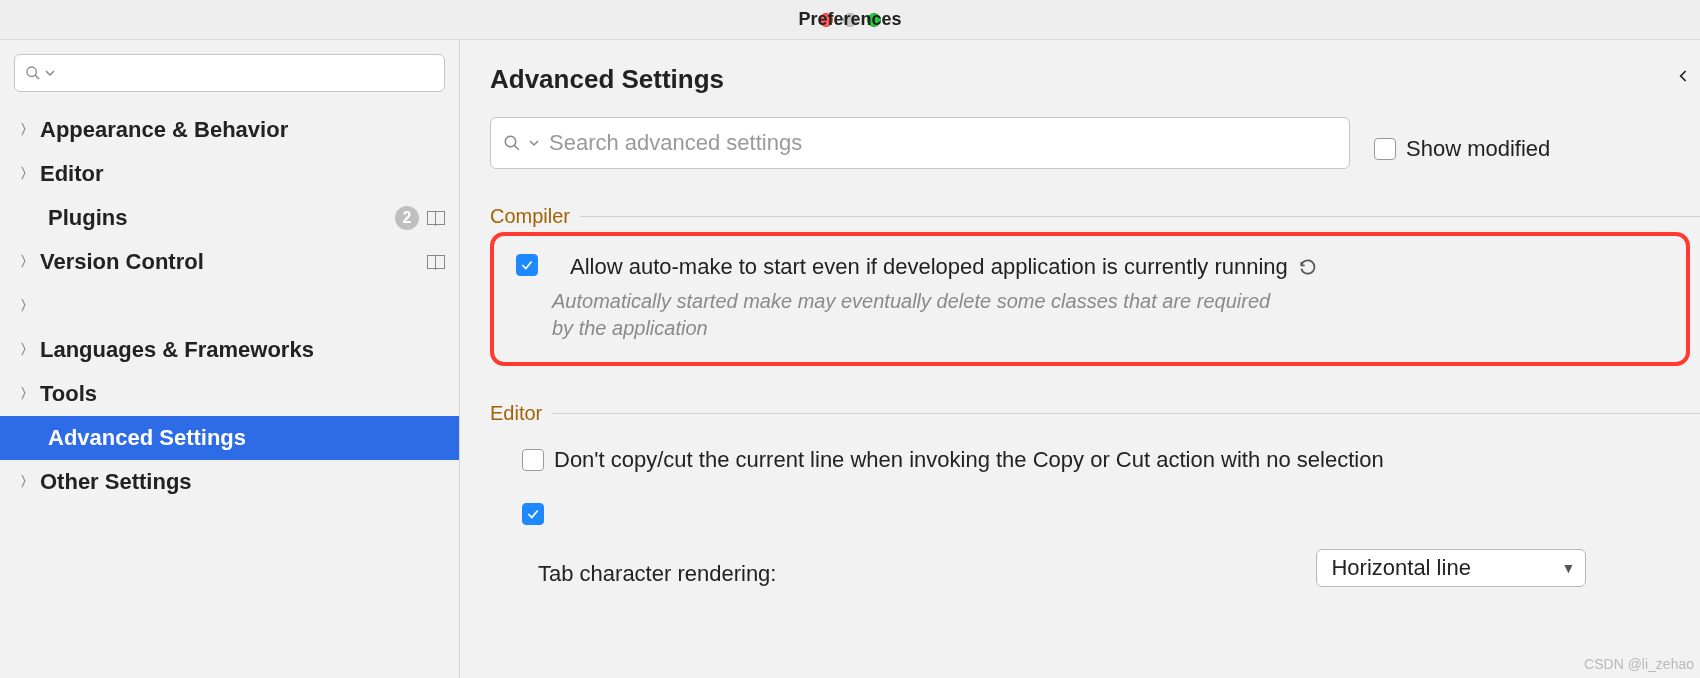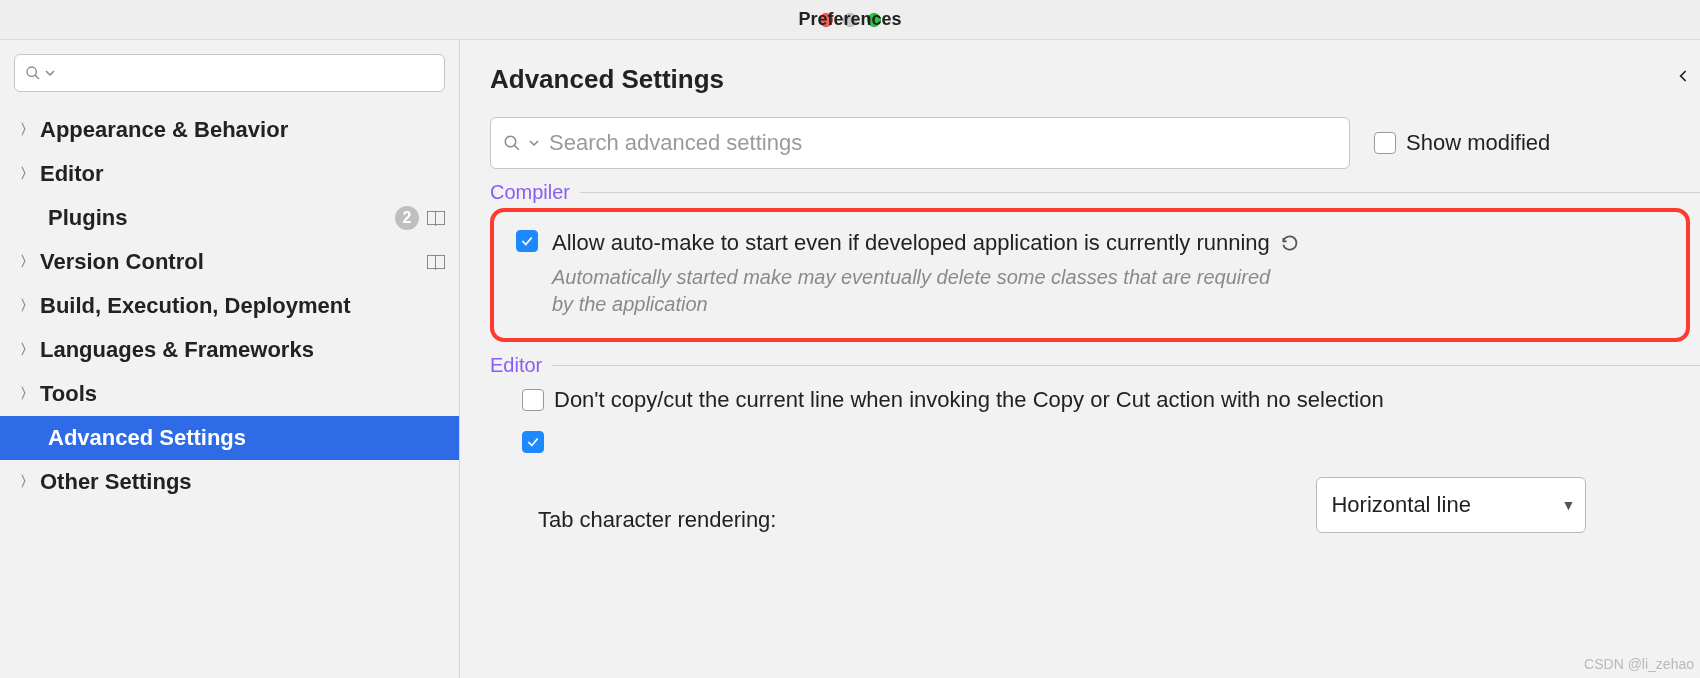--- a/index.html
+++ b/index.html
@@ -104,49 +104,49 @@
   .page-title { font-size:26px; font-weight:700; margin-bottom:22px;}
   .toprow { display:flex; align-items:center; gap:24px; }
   .adv-search {
     flex:0 0 860px;
     display:flex; align-items:center;
     background:#fff; border:1px solid #c5c5c5; border-radius:6px;
     height:52px; padding:0 12px; gap:8px;
   }
   .adv-search input { flex:1; border:none; outline:none; font-size:22px; background:transparent;}
   .adv-search input::placeholder{color:#9a9a9a;}
-  .check-row { display:flex; align-items:center; gap:10px; font-size:22px; color:#222; white-space:nowrap;}
+  .check-row { display:flex; align-items:center; gap:10px; font-size:22px; color:#222; white-space:nowrap;margin-top:12px;}
   .cb {
     width:22px; height:22px; border:1.5px solid #9a9a9a; border-radius:4px;
     display:inline-flex; align-items:center; justify-content:center; background:#fff;
     flex:0 0 auto;
   }
   .cb.checked { background:#1e88ff; border-color:#1e88ff; }
   .cb.checked svg { color:#fff; }
   .section-divider {
     display:flex; align-items:center; gap:10px;
-    margin-top:12px; color:#8b5cf6; font-size:20px;
+    margin-top:36px; color:#a16207; font-size:20px;
   }
   .section-divider .line { flex:1; height:1px; background:#d0d0d0;}
   .highlight-box {
     border:4px solid #ff3b30; border-radius:14px;
     margin-top:4px; margin-right:10px;
     padding:18px 22px 20px 22px;
   }
-  .opt-row { display:flex; align-items:flex-start; gap:14px; font-size:22px;}
+  .opt-row { display:flex; align-items:flex-start; gap:32px; font-size:22px;}
   .opt-label { display:flex; align-items:center; gap:10px; flex-wrap:wrap;}
   .revert {
     display:inline-flex; color:#666;
   }
   .hint { color:#8a8a8a; font-size:20px; margin-left:36px; margin-top:8px; line-height:1.35; max-width:720px;font-style:italic;}
   .opts { padding-left:32px; margin-top:10px; display:flex; flex-direction:column; gap:18px; font-size:22px;}
   .select-row { display:flex; align-items:flex-end; gap:30px; font-size:22px; margin-top:6px;margin-left:16px;}
   .selectbox {
     background:#fff; border:1px solid #b8b8b8; border-radius:6px;
-    height:56px; display:flex; align-items:center; padding:0 10px 0 14px;
+    height:38px; display:flex; align-items:center; padding:0 10px 0 14px;
     min-width:270px; font-size:22px; gap:10px;
   }
   .selectbox .tri { margin-left:auto; color:#555; font-size:14px;}
   .back-arrow { position:absolute; top:26px; right:6px;}
   .watermark { position:absolute; right:6px; bottom:6px; font-size:14px; color:#b9b9b9;}
 </style>
 </head>
 <body>
 
 <div class="titlebar">
@@ -190,21 +190,20 @@
       </div>
       <div class="tree-item">
         <span class="chevron">〉</span>
         <span>Version Control</span>
         <span class="badge-area">
           <span class="sep-icon"></span>
         </span>
       </div>
       <div class="tree-item">
         <span class="chevron">〉</span>
-        <span>Build, Execution, Deployment</span>
       </div>
       <div class="tree-item">
         <span class="chevron">〉</span>
         <span>Languages &amp; Frameworks</span>
       </div>
       <div class="tree-item">
         <span class="chevron">〉</span>
         <span>Tools</span>
       </div>
       <div class="tree-item child selected">

